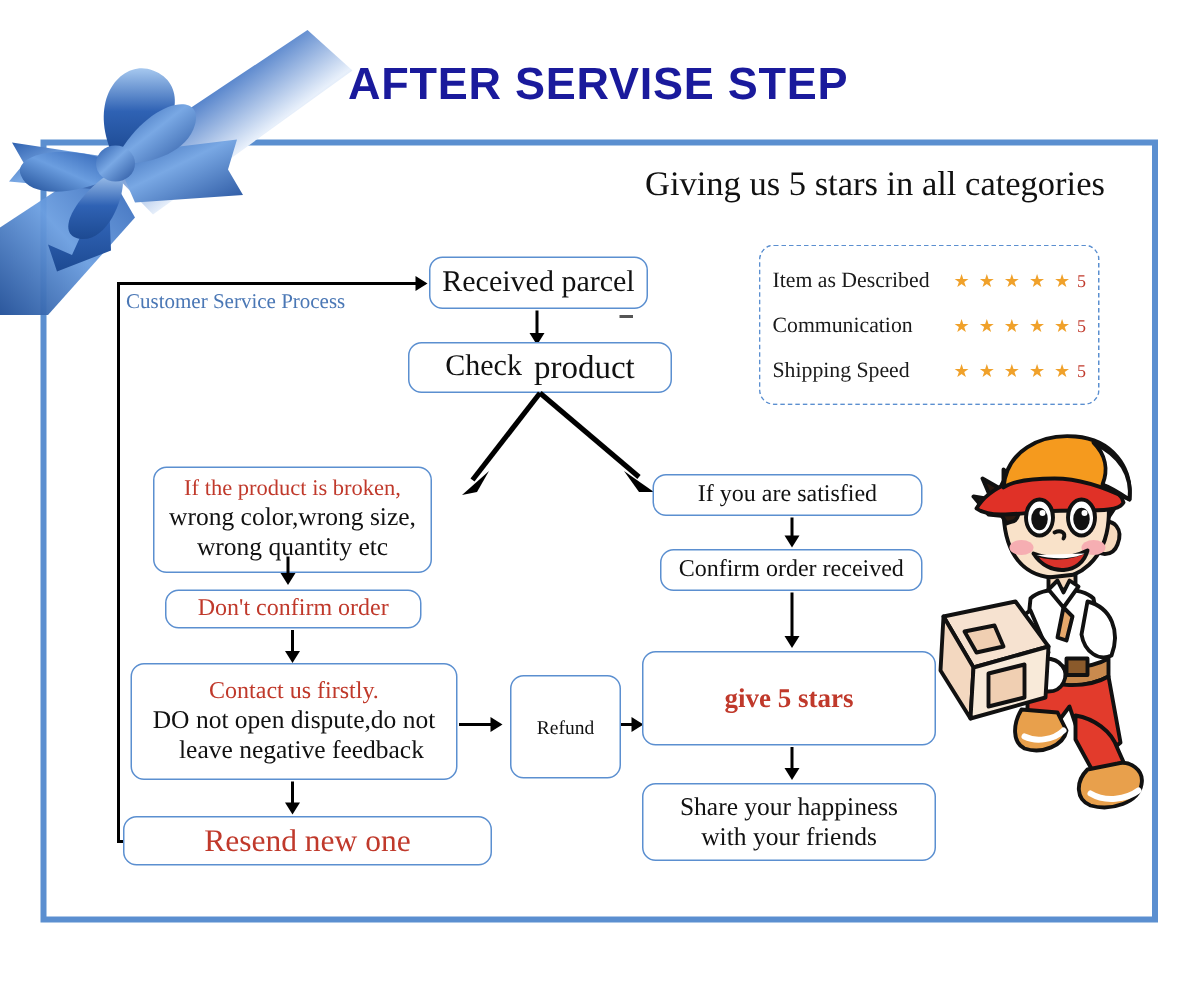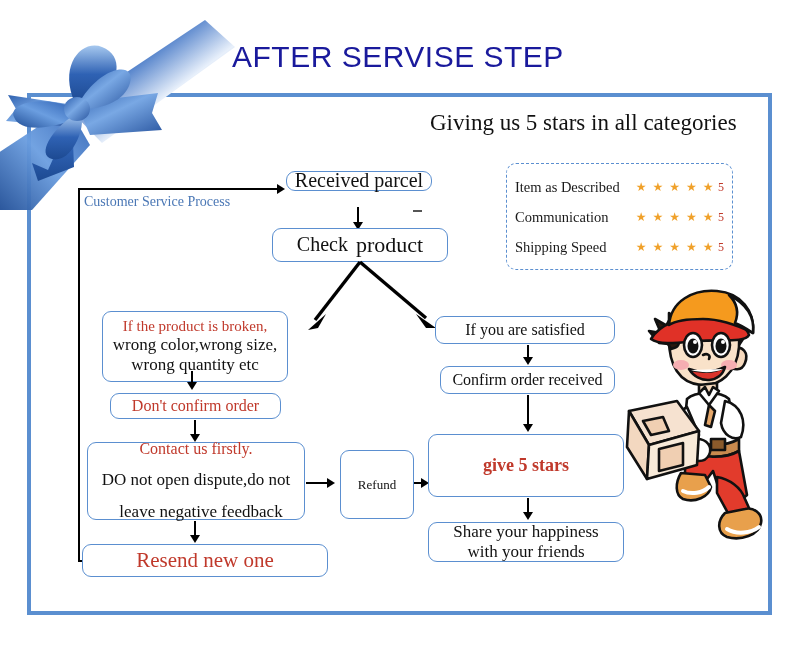--- a/index.html
+++ b/index.html
@@ -27,21 +27,21 @@
     box-sizing: border-box;
     background: transparent;
   }
 
   
   #title {
     position: absolute;
     left: 232px;
     top: 40px;
     font-family: "Liberation Sans", sans-serif;
-    font-weight: normal;
+    font-weight: bold;
     font-size: 30px;
     letter-spacing: 0.5px;
     color: #1a1a9c;
     white-space: nowrap;
   }
 
   
   #ribbon {
     position: absolute;
     left: -10px;
@@ -245,21 +245,21 @@
     </div>
   </div>
 
   <div id="cs-label">Customer Service Process</div>
 
   <div class="vline" style="left:78px; top:189px; height:373px;"></div>
   <div class="hline" style="left:78px; top:560px; width:26px;"></div>
   <div class="hline" style="left:78px; top:188px; width:200px;"></div>
   <div class="arrow-right" style="left:277px; top:184px;"></div>
 
-  <div class="fbox" style="left:286px; top:171px; width:146px; height:20px; font-size:20px;">
+  <div class="fbox" style="left:286px; top:171px; width:146px; height:35px; font-size:20px;">
     <span>Received parcel</span>
   </div>
 
   <div class="vline" style="left:357px; top:207px; height:17px;"></div>
   <div class="arrow-down" style="left:353px; top:222px;"></div>
 
   <div id="dash-mark"></div>
 
   <div class="fbox" style="left:272px; top:228px; width:176px; height:34px; font-size:20px; flex-direction:row;">
     <span style="font-size:20px;">Check</span>
@@ -284,21 +284,21 @@
   <div class="vline" style="left:191px; top:371px; height:13px;"></div>
   <div class="arrow-down" style="left:187px; top:382px;"></div>
 
   <div class="fbox" style="left:110px; top:393px; width:171px; height:26px;">
     <span class="red" style="font-size:16px;">Don't confirm order</span>
   </div>
 
   <div class="vline" style="left:194px; top:420px; height:16px;"></div>
   <div class="arrow-down" style="left:190px; top:434px;"></div>
 
-  <div class="fbox" style="left:87px; top:442px; width:218px; height:78px;gap:12px;">
+  <div class="fbox" style="left:87px; top:442px; width:218px; height:78px;">
     <span class="red" style="font-size:16px;">Contact us firstly.</span>
     <span class="blk" style="font-size:17px;">DO not open dispute,do not</span>
     <span class="blk" style="font-size:17px;margin-left:10px;">leave negative feedback</span>
   </div>
 
   <div class="vline" style="left:194px; top:521px; height:16px;"></div>
   <div class="arrow-down" style="left:190px; top:535px;"></div>
 
   <div class="fbox" style="left:82px; top:544px; width:246px; height:33px;">
     <span class="red" style="font-size:21px;">Resend new one</span>
@@ -328,21 +328,21 @@
   <div class="vline" style="left:527px; top:395px; height:31px;"></div>
   <div class="arrow-down" style="left:523px; top:424px;"></div>
 
   <div class="fbox" style="left:428px; top:434px; width:196px; height:63px;">
     <span class="red" style="font-size:18px;font-weight:bold;">give 5 stars</span>
   </div>
 
   <div class="vline" style="left:527px; top:498px; height:16px;"></div>
   <div class="arrow-down" style="left:523px; top:512px;"></div>
 
-  <div class="fbox" style="left:428px; top:522px; width:196px; height:40px;">
+  <div class="fbox" style="left:428px; top:522px; width:196px; height:52px;">
     <span class="blk" style="font-size:17px;">Share your happiness</span>
     <span class="blk" style="font-size:17px;">with your friends</span>
   </div>
 
   <svg id="courier" viewBox="0 0 160 265">
     <g stroke="#111111" stroke-width="2.6" stroke-linejoin="round" stroke-linecap="round">
 
       <path d="M34,62 L24,50 L36,52 L30,38 L44,46 L44,32 L56,44 L62,30 L72,44 L82,32 L88,46 L100,36 L100,50 L112,44 L106,58 L118,58 L110,70 Z" fill="#2b1a10"></path>
 
       <path d="M108,68 C118,64 124,72 120,82 C117,90 108,90 104,84 Z" fill="#f6d9bd"></path>

